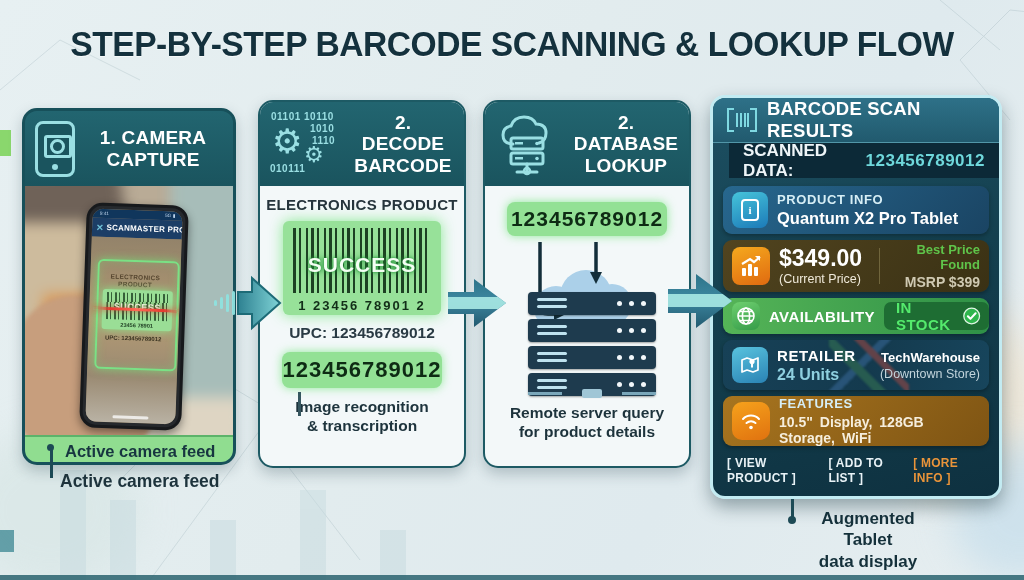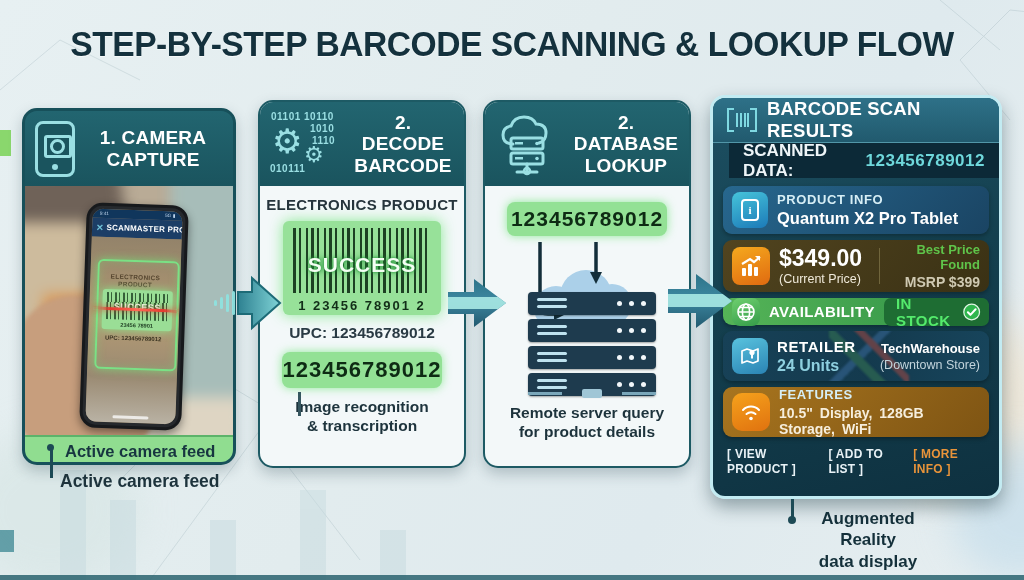--- a/index.html
+++ b/index.html
@@ -129,21 +129,21 @@
   .clabel { font-size:13px; font-weight:800; color:#d6eef5; letter-spacing:.6px; }
   .card-prod .name { font-size:16.5px; font-weight:800; color:#fff; margin-top:2px; }
   .card-price { height:52px; background:linear-gradient(135deg,#51441f 0%,#3a3114 100%); }
   .card-price .cico { width:38px; height:38px; background:linear-gradient(160deg,#f5a91e 0%,#e06a10 100%); }
   .price-main { font-size:23px; font-weight:800; color:#fff; line-height:1; }
   .price-note { font-size:12.5px; color:#efe9da; margin-top:2px; }
   .price-div { width:1px; height:36px; background:#70653c; margin:0 8px; }
   .price-right { text-align:right; margin-left:auto; }
   .price-best { font-size:13px; font-weight:700; color:#5fc44a; }
   .price-msrp { font-size:14px; font-weight:600; color:#cfc9b2; margin-top:2px; }
-  .card-avail { height:27px; background:linear-gradient(90deg,#55b457 0%,#2f9147 100%); padding-right:5px; }
+  .card-avail { height:36px; background:linear-gradient(90deg,#55b457 0%,#2f9147 100%); padding-right:5px; }
   .card-avail .cico { width:28px; height:28px; background:linear-gradient(160deg,#6ecf6f 0%,#359c49 100%); }
   .card-avail .clabel { font-size:15px; color:#fff; letter-spacing:.4px; }
   .stock-chip { margin-left:auto; height:28px; display:flex; align-items:center; gap:8px; background:#1e6d33;
     border-radius:7px; padding:0 8px 0 12px; }
   .stock-chip .st { font-size:15px; font-weight:800; color:#54ea6c; letter-spacing:.5px; }
   .card-ret { height:50px; background:linear-gradient(100deg,#174157 0%,#143a4e 55%,#17455c 100%); position:relative; overflow:hidden; }
   .card-ret .mapfx { position:absolute; left:40%; top:-10px; width:80px; height:80px; opacity:.5;
     background:linear-gradient(45deg,transparent 40%,#3a7d52 40% 48%,transparent 48% 60%,#b04a42 60% 66%,transparent 66%),
                linear-gradient(-45deg,transparent 55%,#3d6ea0 55% 62%,transparent 62%); filter:blur(1px); }
   .card-ret .cico { width:36px; height:36px; background:linear-gradient(160deg,#59c3de 0%,#2a83b4 100%); z-index:1; }
@@ -466,21 +466,21 @@
     </div>
     <div class="btnrow">
       <span class="bbtn">[ VIEW PRODUCT ]</span>
       <span class="bbtn">[ ADD TO LIST ]</span>
       <span class="bbtn more">[ MORE INFO ]</span>
     </div>
   </section>
   <div class="callout4-line"></div>
   <div class="callout4-dot"></div>
   <div class="callout4-text">
-    <div>Augmented Reality</div>
+    <div>Augmented Tablet</div>
     <div>data display</div>
   </div>
 
   <svg class="flow-arrow" style="left:214px; top:270px;" width="70" height="66" viewBox="0 0 70 66">
     <defs>
         <linearGradient id="ag1" x1="0" y1="0" x2="1" y2="0">
       <stop offset="0" stop-color="#2e8191"></stop>
           <stop offset="1" stop-color="#7fd3d6"></stop>
         </linearGradient>
       </defs>

